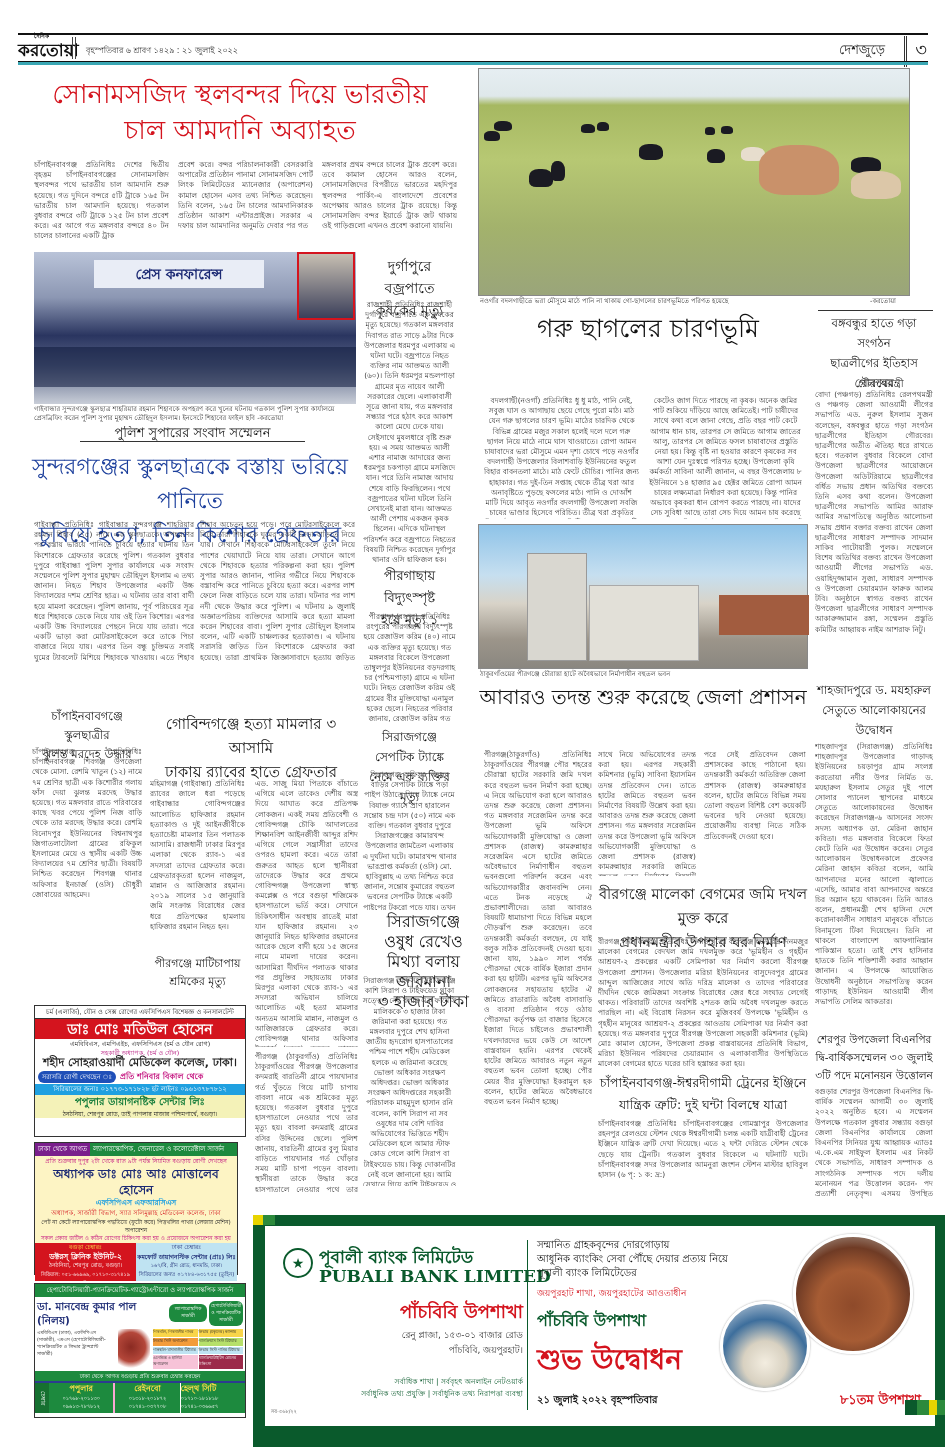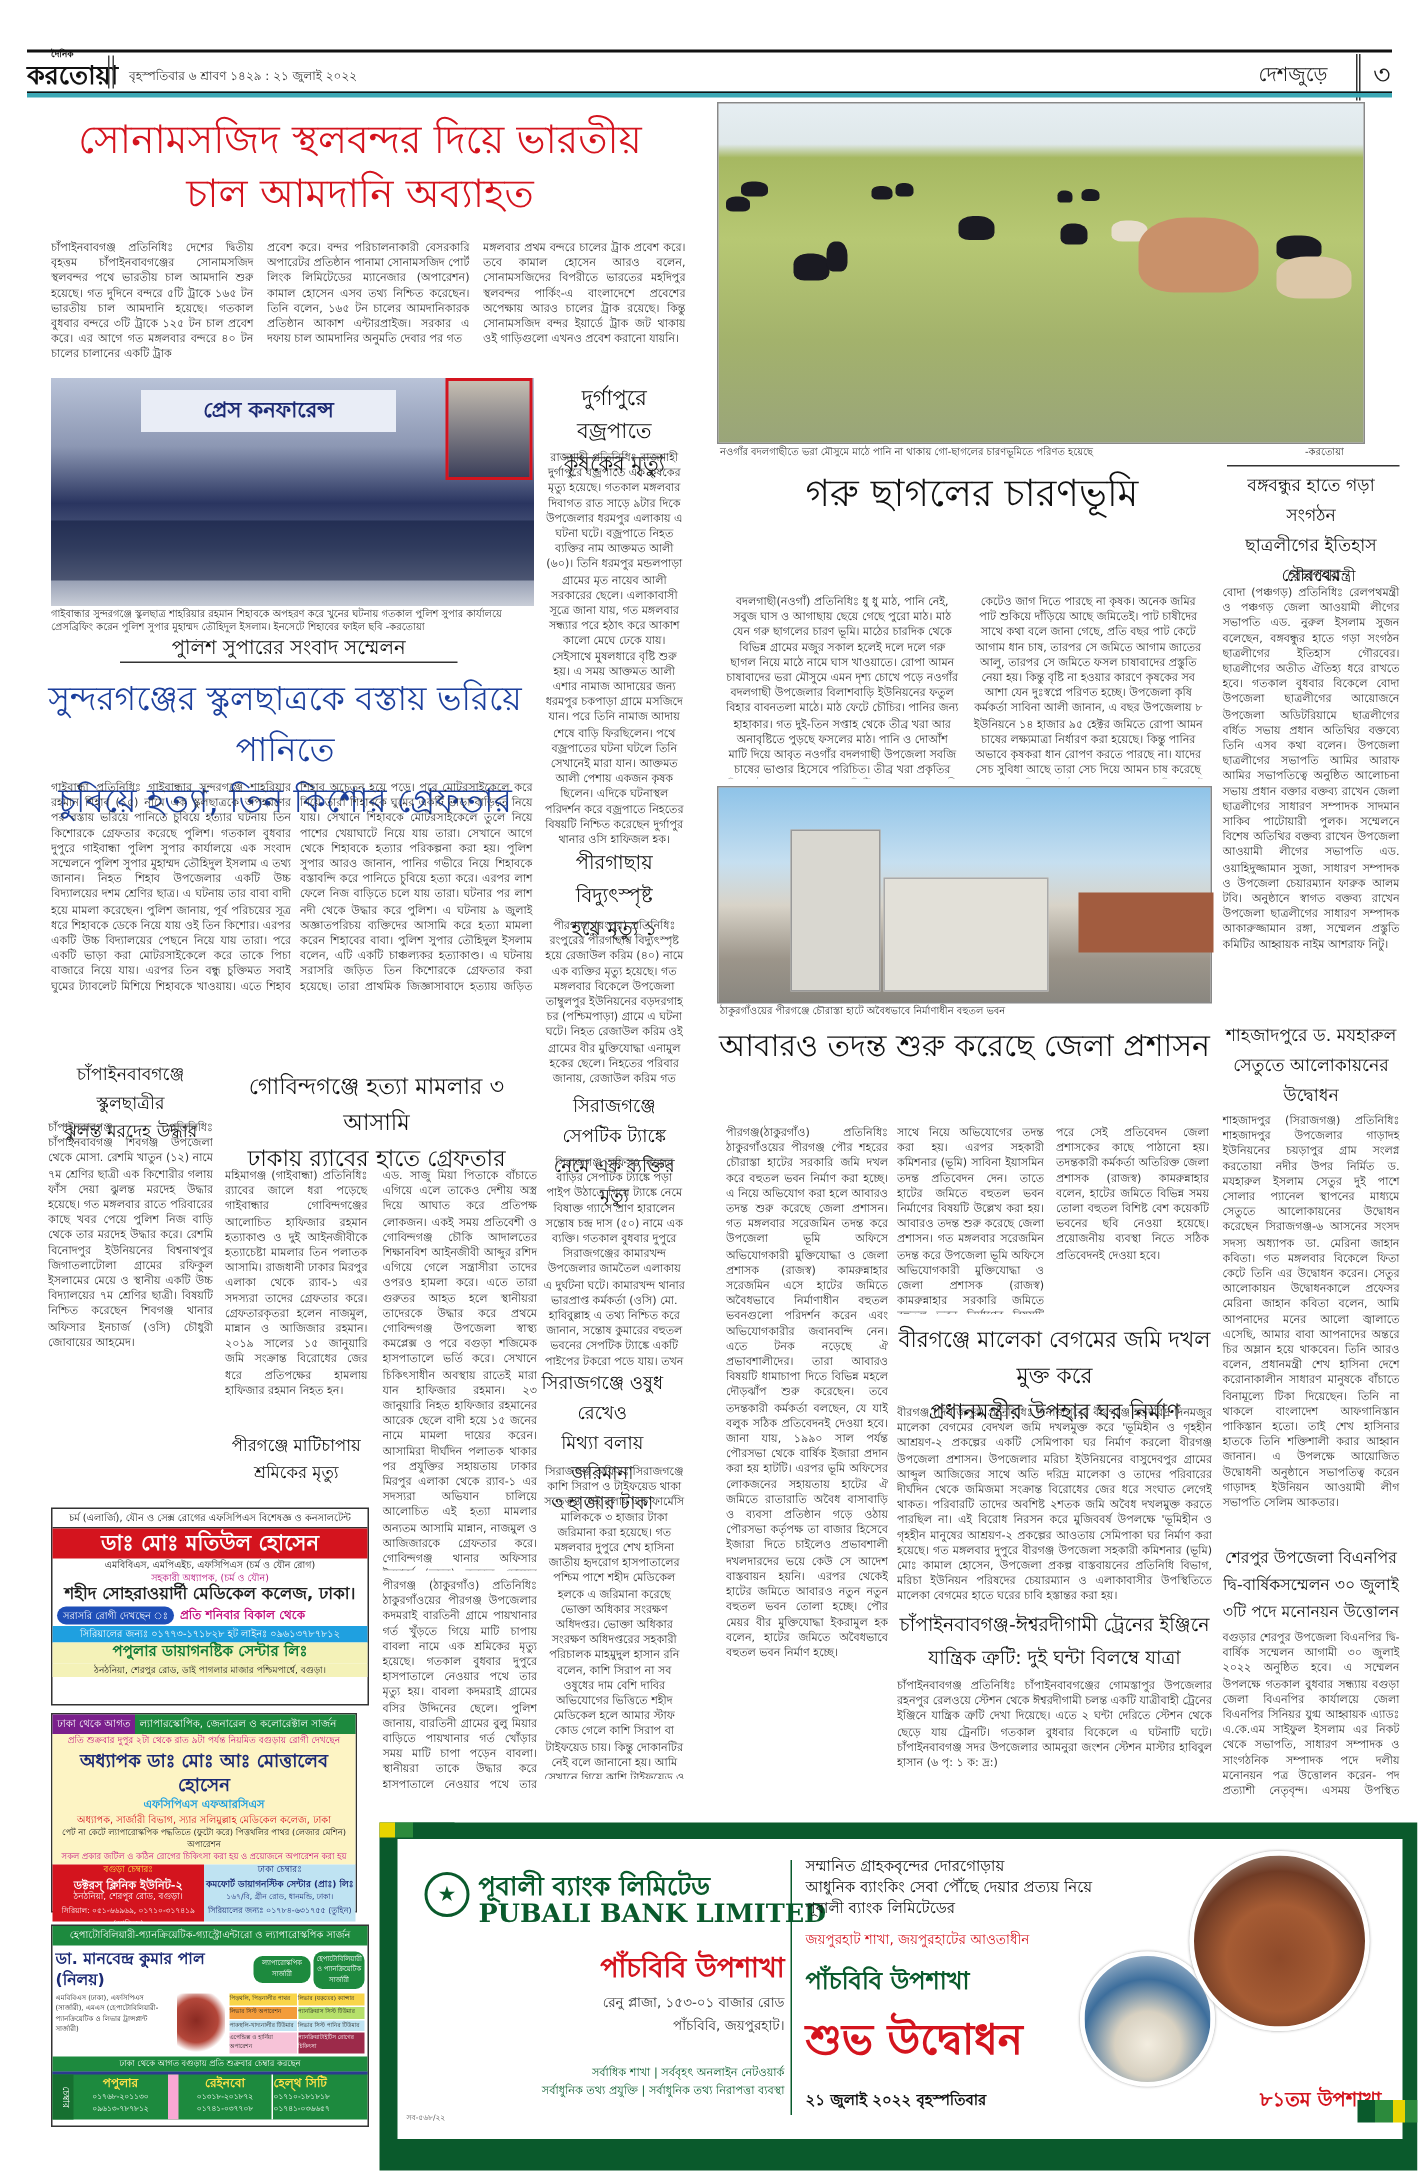--- a/index.html
+++ b/index.html
@@ -71,21 +71,21 @@
   <div>হয়ে মৃত্যু ১</div>
 </div>
 <div class="abs txt" style="left:362px;top:612px;width:95px;height:112px;text-align:center">পীরগাছা (রংপুর) প্রতিনিধিঃ রংপুরের পীরগাছায় বিদ্যুৎস্পৃষ্ট হয়ে রেজাউল করিম (৪০) নামে এক ব্যক্তির মৃত্যু হয়েছে। গত মঙ্গলবার বিকেলে উপজেলা তাম্বুলপুর ইউনিয়নের বড়দরগাহ চর (পশ্চিমপাড়া) গ্রামে এ ঘটনা ঘটে। নিহত রেজাউল করিম ওই গ্রামের বীর মুক্তিযোদ্ধা এনামুল হকের ছেলে। নিহতের পরিবার জানায়, রেজাউল করিম গত মঙ্গলবার বিকেলে নিজে তার ঘরের ভিতরে সেচ পাম্পের সুইচ দিতে গিয়ে বিদ্যুৎস্পৃষ্ট হয়ে ঘটনাস্থলেই মারা যান। এ বিষয়ে পীরগাছা থানার তদন্ত কর্মকর্তা (ওসি) মাসুদুর রহমান বলেন, পরিবারের কোন অভিযোগ না থাকায় একটি ইউডি মামলা করে মরদেহ পরিবারের কাছে হস্তান্তর করা হয়েছে।</div>
 
 <div class="abs hl blackh" style="left:362px;top:727px;width:95px;font-size:12px;line-height:20px">
   <div>সিরাজগঞ্জে সেপটিক ট্যাঙ্কে</div>
   <div>নেমে এক ব্যক্তির মৃত্যু</div>
 </div>
 <div class="abs txt" style="left:362px;top:770px;width:95px;height:140px;text-align:center">সিরাজগঞ্জ অফিসঃ নিজের বাড়ির সেপটিক ট্যাঙ্কে পড়া পাইপ উঠাতে গিয়ে ট্যাঙ্কে নেমে বিষাক্ত গ্যাসে প্রাণ হারালেন সন্তোষ চন্দ্র দাস (৫০) নামে এক ব্যক্তি। গতকাল বুধবার দুপুরে সিরাজগঞ্জের কামারখন্দ উপজেলার জামতৈল এলাকায় এ দুর্ঘটনা ঘটে। কামারখন্দ থানার ভারপ্রাপ্ত কর্মকর্তা (ওসি) মো. হাবিবুল্লাহ এ তথ্য নিশ্চিত করে জানান, সন্তোষ কুমারের বহুতল ভবনের সেপটিক ট্যাঙ্কে একটি পাইপের টুকরো পড়ে যায়। তখন মালিক সন্তোষ নিজেই সেপটিক ট্যাঙ্কে নেমে পাইপটি তোলার চেষ্টা করেন। এসময় সেপটিক ট্যাঙ্কের বিষাক্ত গ্যাসে ঘটনাস্থলেই মারা যান তিনি।</div>
 
-<div class="abs hl blackh" style="left:354px;top:912px;width:95px;font-size:12px;line-height:20px">
+<div class="abs hl blackh" style="left:376px;top:912px;width:95px;font-size:16px;line-height:20px">
   <div>সিরাজগঞ্জে ওষুধ রেখেও</div>
   <div>মিথ্যা বলায় জরিমানা</div>
   <div>৩ হাজার টাকা</div>
 </div>
 <div class="abs txt" style="left:362px;top:976px;width:95px;height:210px;text-align:center">সিরাজগঞ্জ অফিসঃ সিরাজগঞ্জে কাশি সিরাপ ও টাইফয়েড থাকা সত্ত্বেও নেই বলায় এক ফার্মেসি মালিককে ৩ হাজার টাকা জরিমানা করা হয়েছে। গত মঙ্গলবার দুপুরে শেখ হাসিনা জাতীয় হৃদরোগ হাসপাতালের পশ্চিম পাশে শহীদ মেডিকেল হলকে এ জরিমানা করেছে ভোক্তা অধিকার সংরক্ষণ অধিদপ্তর। ভোক্তা অধিকার সংরক্ষণ অধিদপ্তরের সহকারী পরিচালক মাহমুদুল হাসান রনি বলেন, কাশি সিরাপ না সব ওষুধের দাম বেশি দাবির অভিযোগের ভিত্তিতে শহীদ মেডিকেল হলে আমার স্টাফ কোড গেলে কাশি সিরাপ বা টাইফয়েড চায়। কিন্তু দোকানটির নেই বলে জানানো হয়। আমি সেখানে গিয়ে কাশি টাইফয়েড ও সিরাপ উভয়ই পাই। তাই মিথ্যা বলার অপরাধে ৩ হাজার টাকা জরিমানা করি।</div>
 
 <div class="abs hl blackh" style="left:32px;top:707px;width:110px;font-size:11.5px;line-height:19px">
   <div>চাঁপাইনবাবগঞ্জে স্কুলছাত্রীর</div>
   <div>ঝুলন্ত মরদেহ উদ্ধার</div>
 </div>
@@ -170,21 +170,21 @@
         <span style="background:#9c2a4a;color:#fff">প্যানক্রিয়াটাইটিস রোগের চিকিৎসা</span>
     </div>
   </div>
   <div style="background:#1d8a3e;color:#fff;font-size:5.5px;line-height:10px;text-align:center;margin-top:2px">ঢাকা থেকে আগত বগুড়ায় প্রতি শুক্রবার চেম্বার করছেন</div>
   <div style="display:flex;background:#1d8a3e;color:#fff;height:32px;border-top:2px solid #2c3b8f">
     <div style="width:14px;font-size:6px;writing-mode:vertical-rl;text-align:center;background:#167030">চেম্বার</div>
     <div style="flex:1;text-align:center;font-size:5px;line-height:8px">
         <div style="color:#ffe14a;font-size:8px;font-weight:bold;line-height:11px">পপুলার</div>
         <div>০১৭৬৮-২০১১৩০ ০৯৬১৩-৭৮৭৮১২</div>
       </div>
-    <div style="flex:1;text-align:center;font-size:5px;line-height:8px;border-left:7px solid #f9a8d4">
+    <div style="flex:1;text-align:center;font-size:5px;line-height:8px;border-left:2px solid #f9a8d4">
         <div style="color:#ffe14a;font-size:8px;font-weight:bold;line-height:11px">রেইনবো</div>
         <div>০১৩১৮-২০১৮৭২ ০১৭৪১-০৩৭৭০৮</div>
       </div>
     <div style="flex:1;font-size:5px;line-height:8px;border-left:1px solid #fff">
         <div style="color:#ffe14a;font-size:8px;font-weight:bold;line-height:11px">হেল্থ সিটি</div>
         <div>০১৭১০-১৮১৮১৮ ০১৭৪১-০৩৬৬৫৭</div>
       </div>
   </div>
 </div>
 

